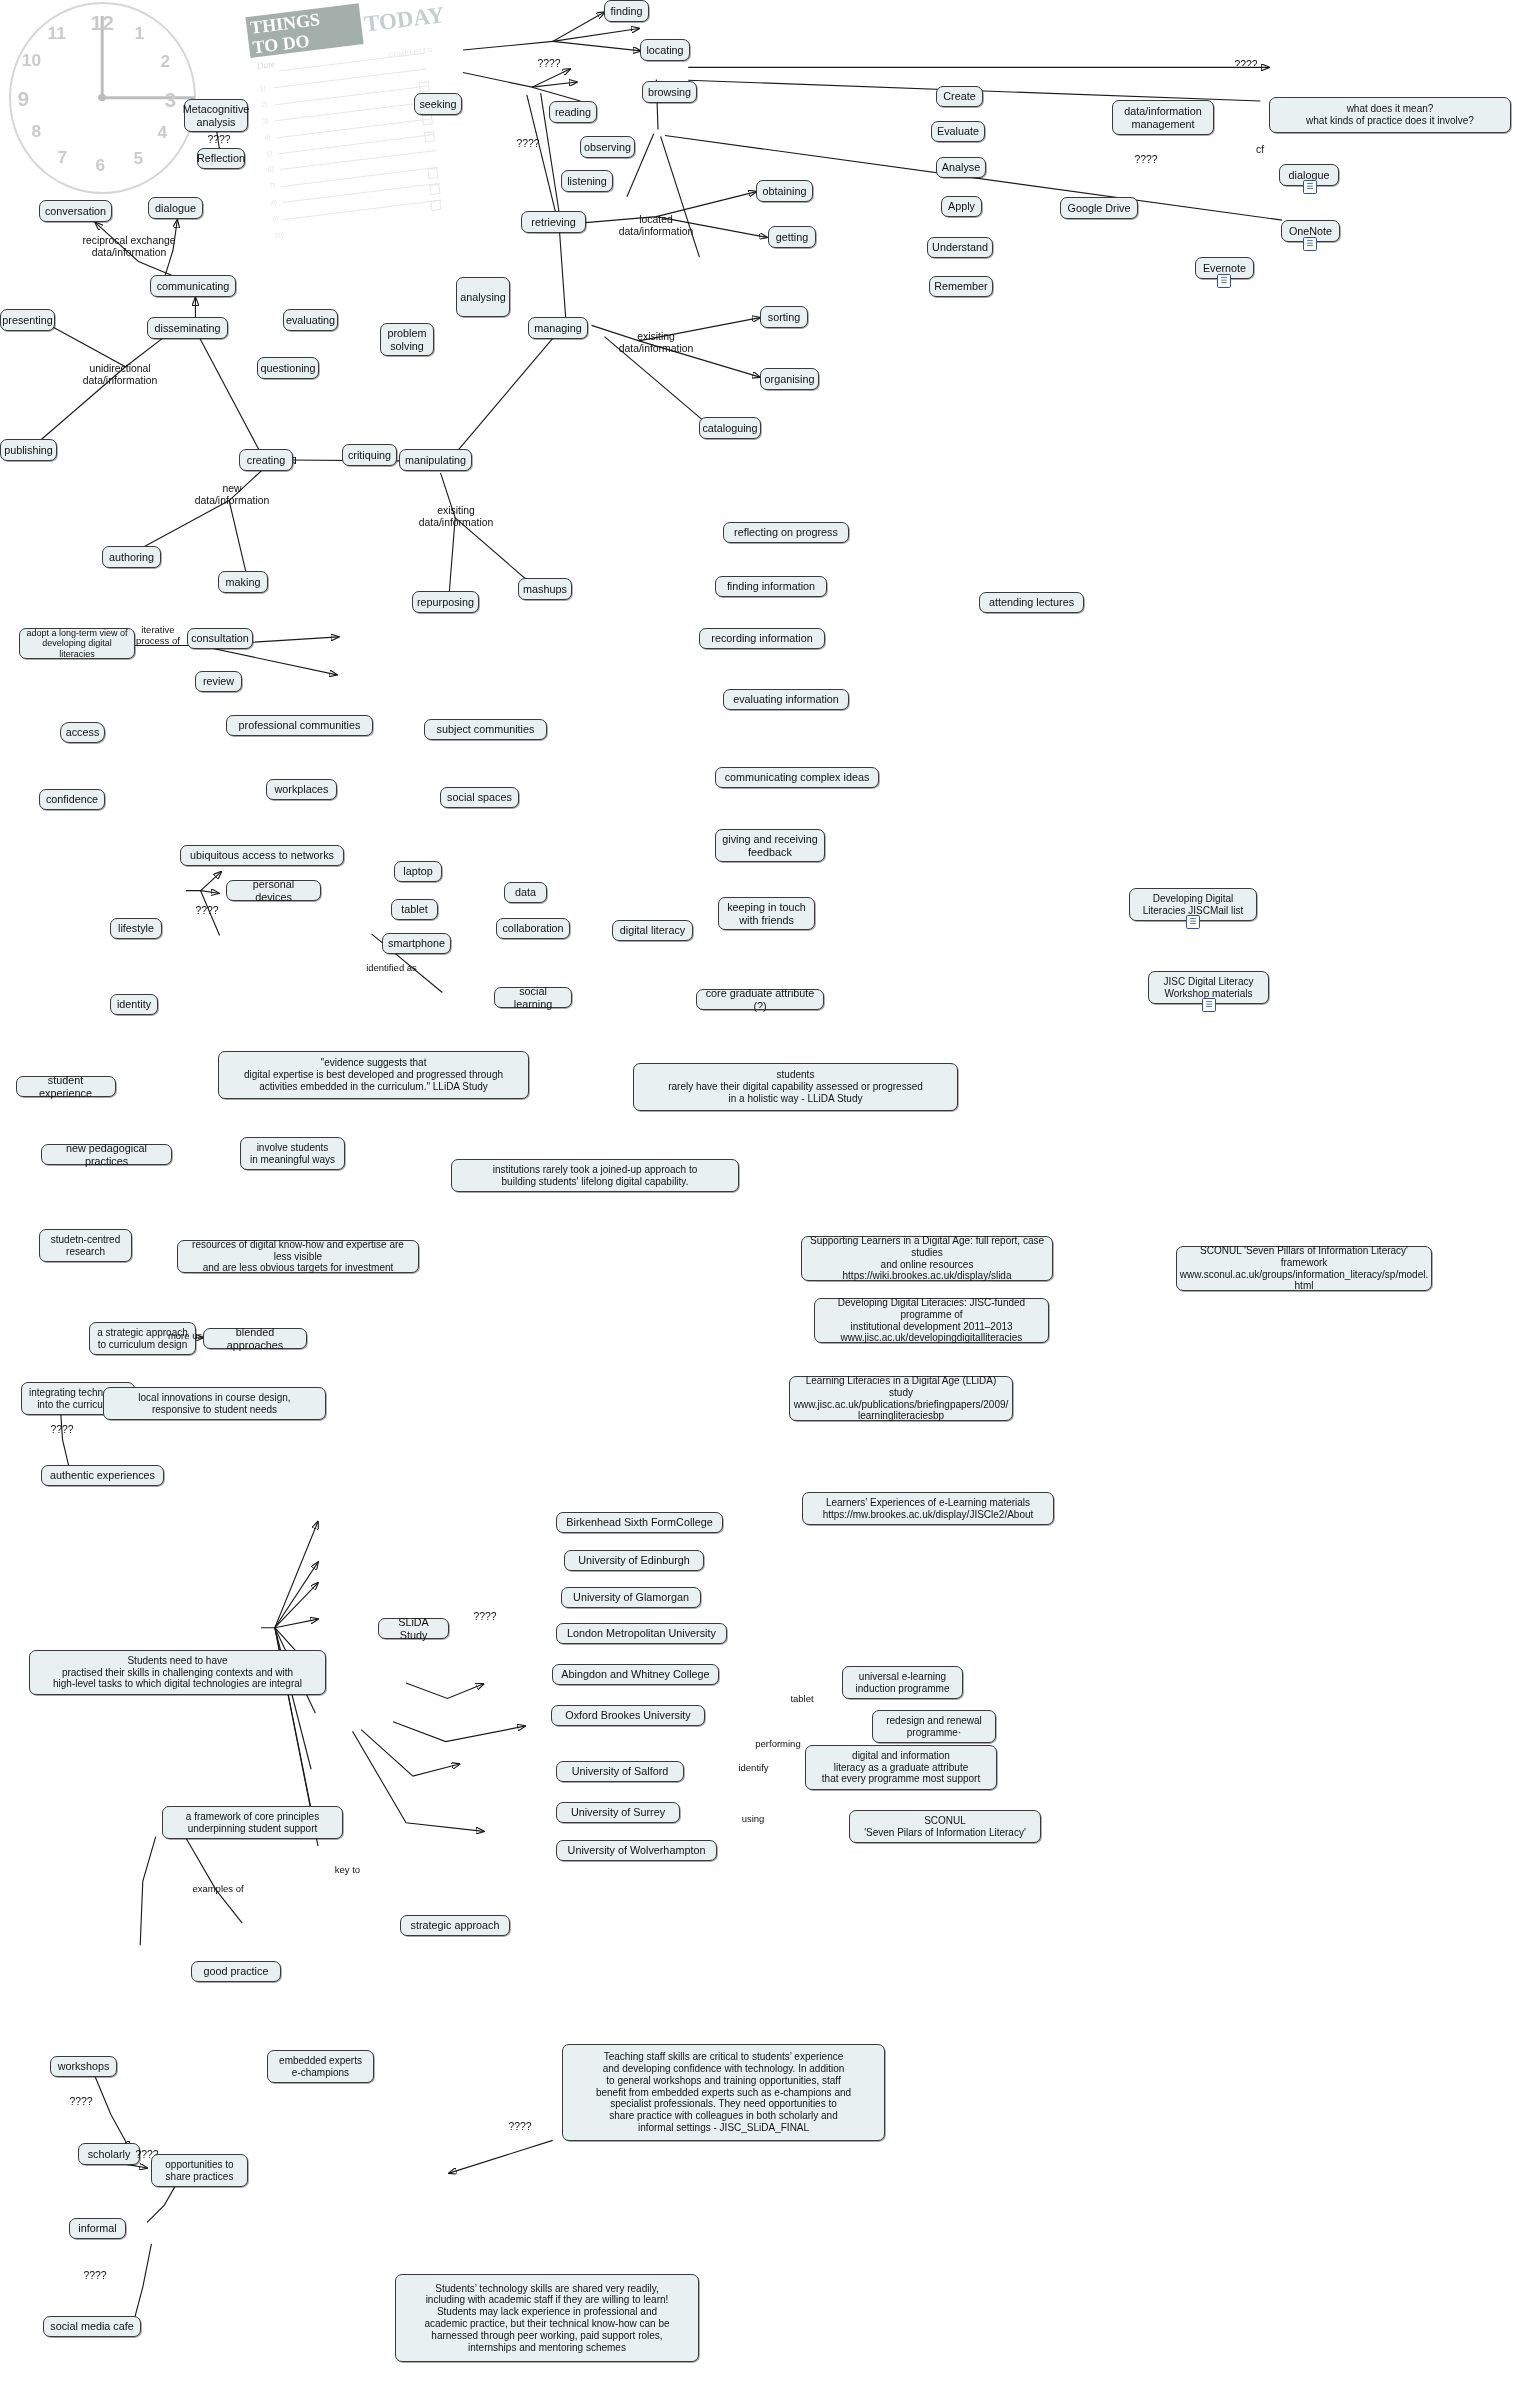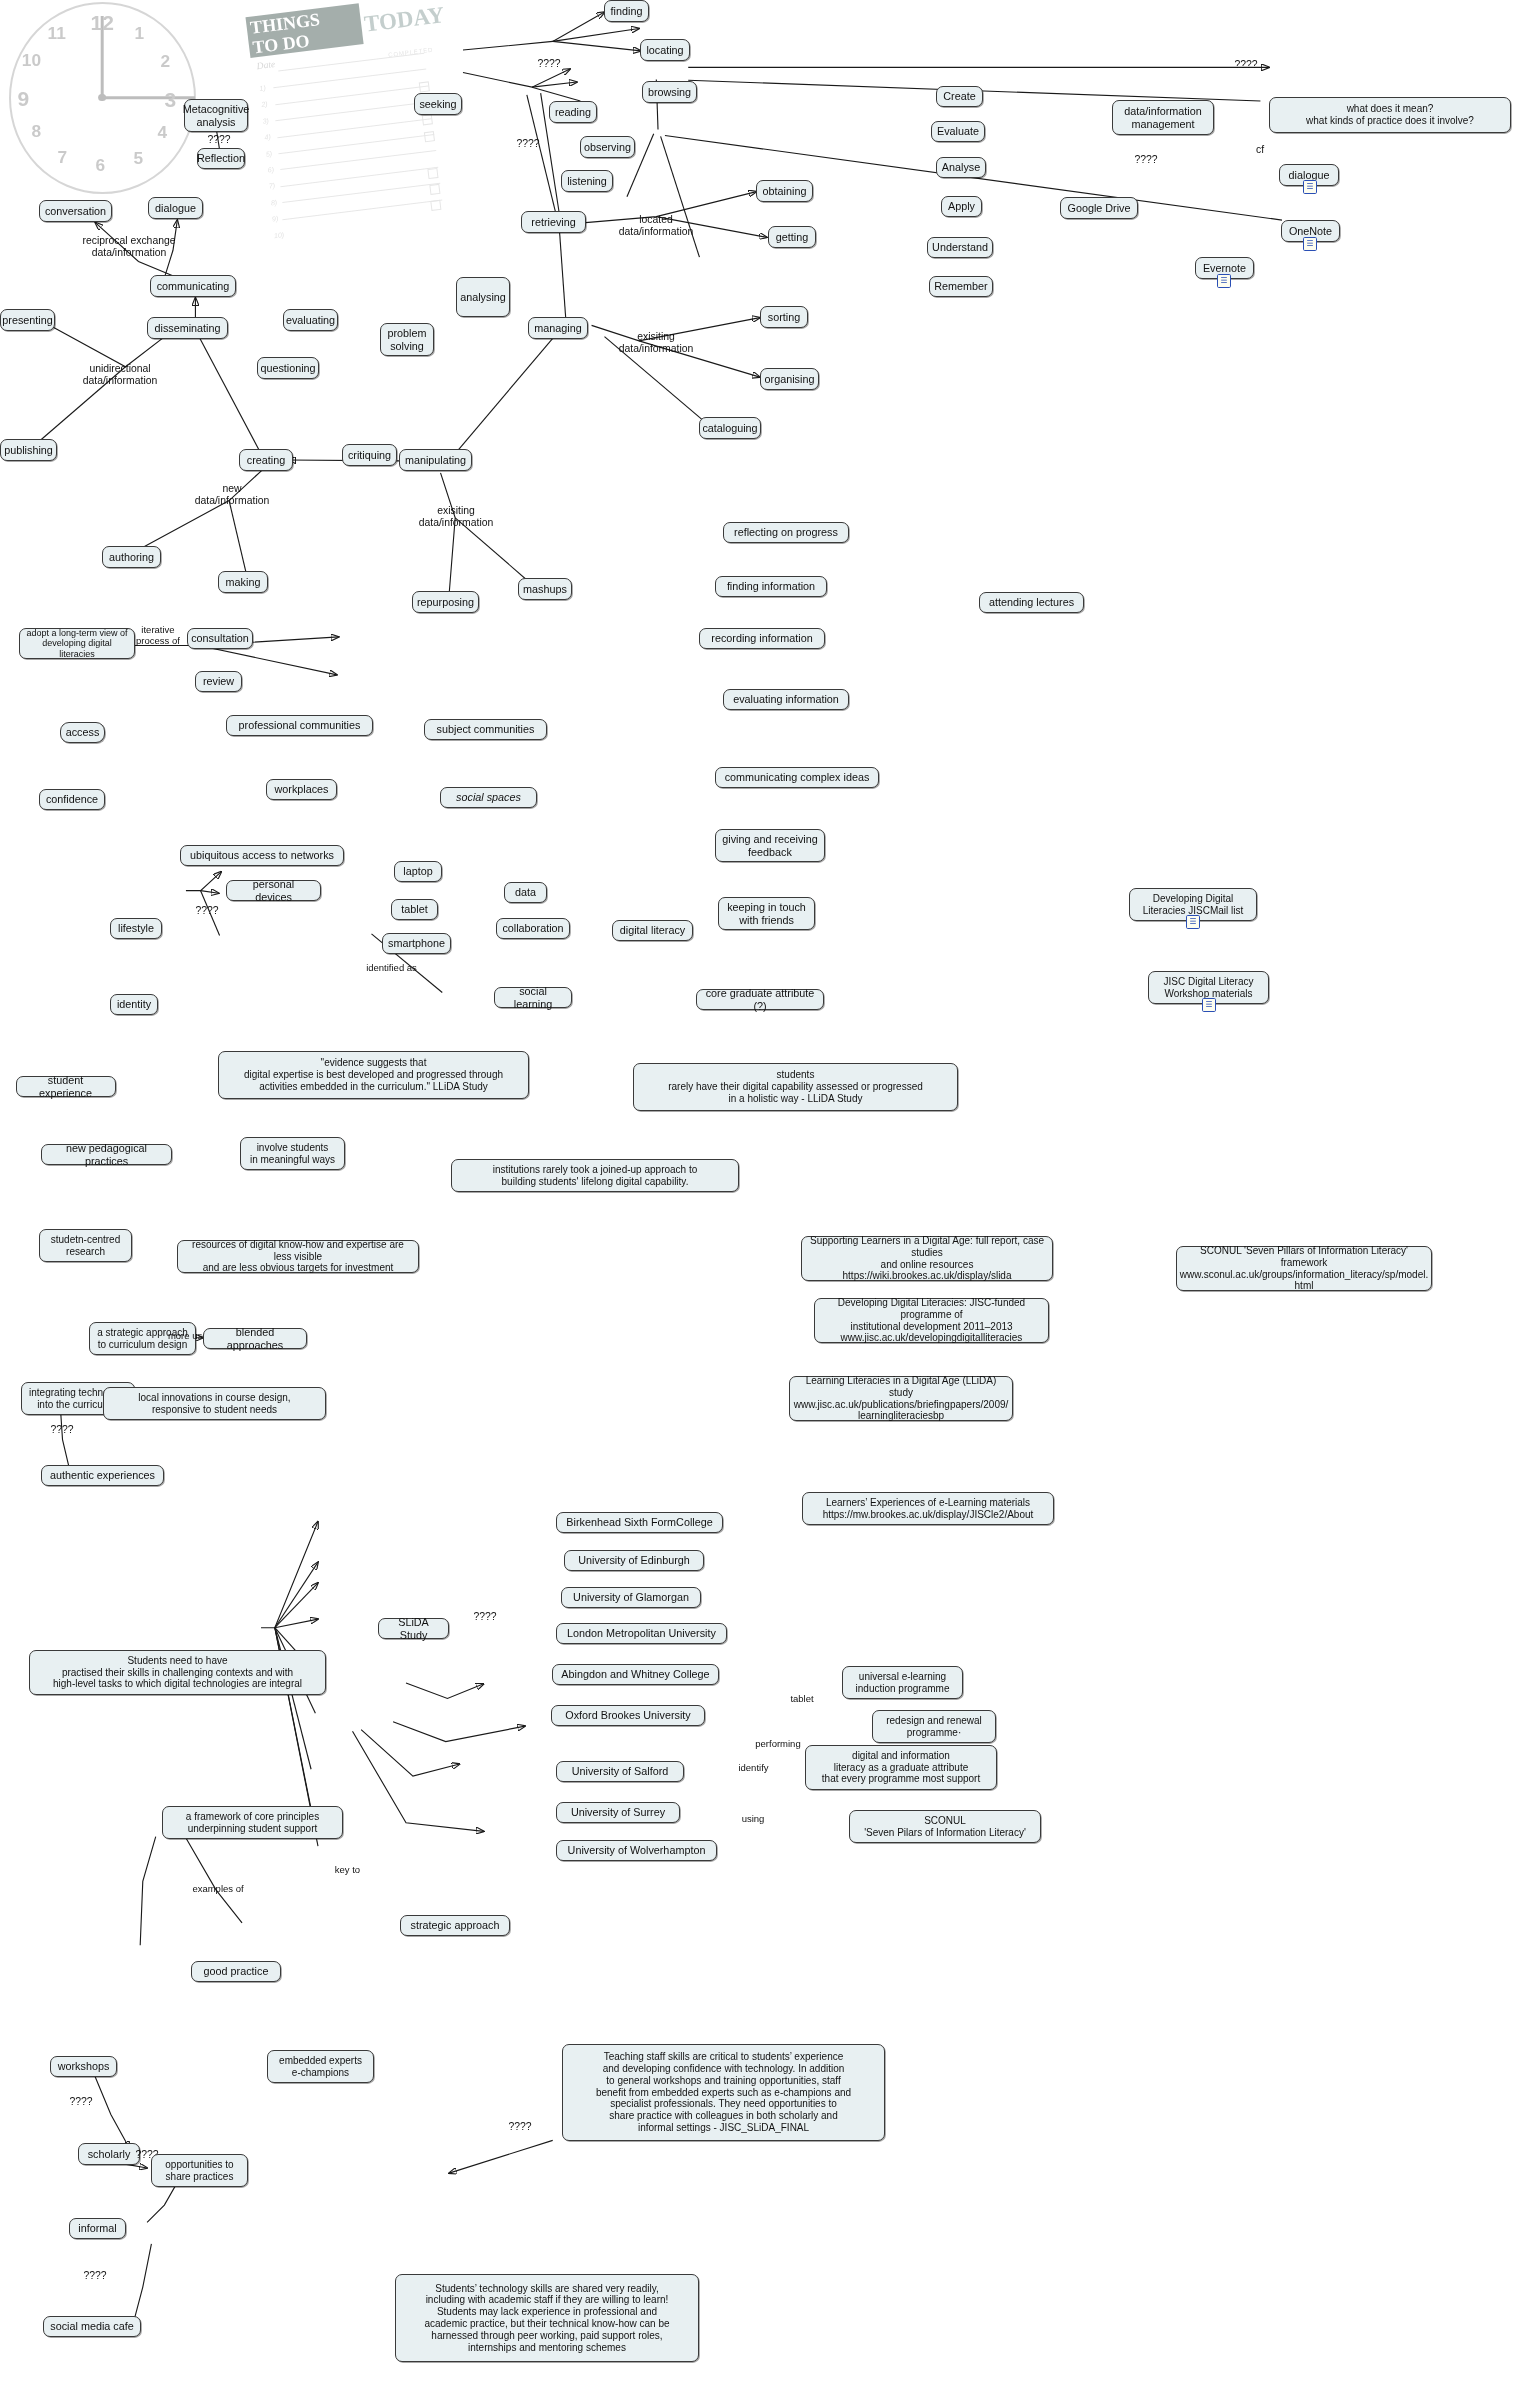--- a/index.html
+++ b/index.html
@@ -333,21 +333,21 @@
   <div class="node" style="left:60px;top:722px;width:45px;height:21px;border-radius:9px;">access</div>
   <div class="node" style="left:39px;top:789px;width:66px;height:21px;">confidence</div>
   <div class="node" style="left:110px;top:918px;width:52px;height:21px;">lifestyle</div>
   <div class="node" style="left:110px;top:994px;width:48px;height:21px;">identity</div>
   <div class="node" style="left:15.5px;top:1076px;width:100px;height:21px;">student experience</div>
 
   <div class="node" style="left:226px;top:715px;width:147px;height:21px;">professional communities</div>
   <div class="node" style="left:266px;top:779px;width:71px;height:21px;">workplaces</div>
   <div class="node" style="left:180px;top:845px;width:164px;height:21px;">ubiquitous access to networks</div>
   <div class="node" style="left:424px;top:719px;width:123px;height:21px;">subject communities</div>
-  <div class="node" style="left:440px;top:787px;width:97px;height:21px;font-style:italic;">social spaces</div>
+  <div class="node" style="left:440px;top:787px;width:79px;height:21px;">social spaces</div>
   <div class="node" style="left:504px;top:882px;width:43px;height:21px;">data</div>
   <div class="node" style="left:496px;top:918px;width:74px;height:21px;">collaboration</div>
   <div class="node" style="left:494px;top:987px;width:78px;height:21px;">social learning</div>
 
   <div class="node" style="left:226px;top:880px;width:95px;height:21px;">personal devices</div>
   <div class="lbl" style="left:188px;top:905px;width:38px;">????</div>
   <div class="node" style="left:394px;top:861px;width:48px;height:21px;">laptop</div>
   <div class="node" style="left:391px;top:899px;width:47px;height:21px;">tablet</div>
   <div class="node" style="left:382px;top:933px;width:69px;height:21px;">smartphone</div>
 

